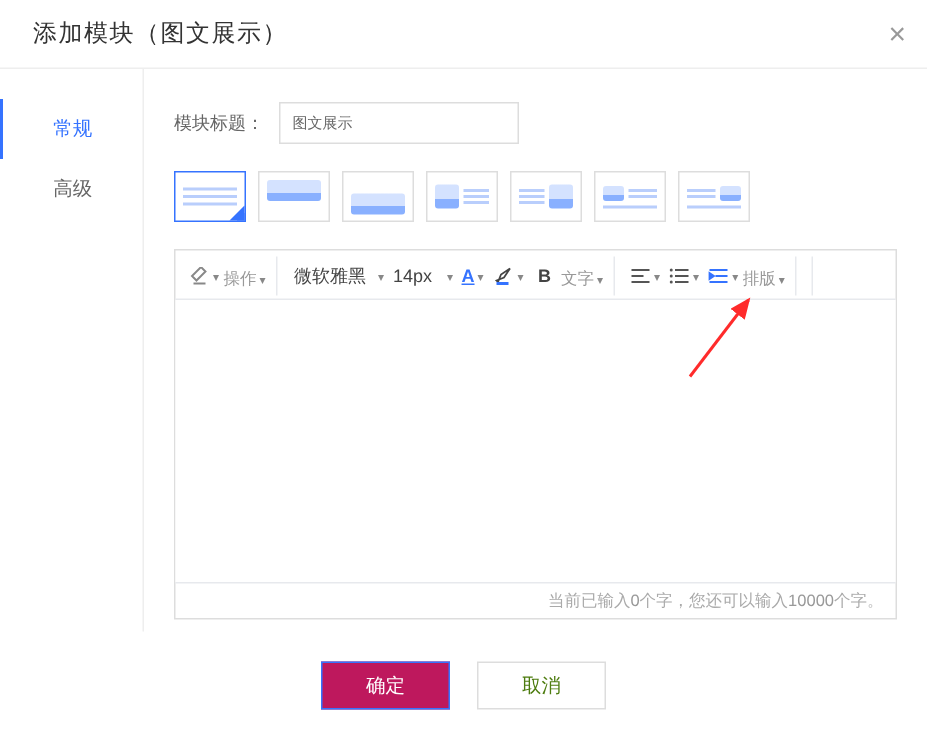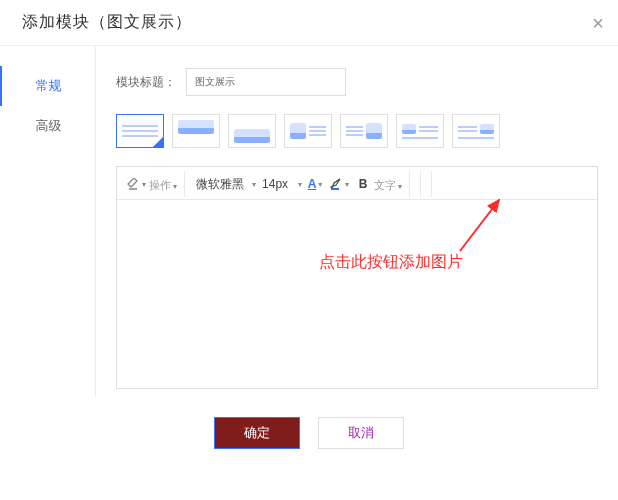--- a/index.html
+++ b/index.html
@@ -213,24 +213,24 @@
     gap: 18px;
     padding: 20px 0 22px 0;
   }
   .btn {
     min-width: 86px;
     height: 32px;
     border: 1px solid #ddd;
     background: #fff;
     font-size: 13px;
     cursor: pointer;
-    color: #a21caf;
+    color: #4d7c0f;
   }
   .btn.primary {
-    background: #7f1d1d;
+    background: #be185d;
     border-color: #3573ff;
     color: #fff;
   }
 </style>
 </head>
 <body>
 
 <div class="dialog">
 
   <div class="dlg-header">
@@ -357,39 +357,64 @@
                     <path d="M3 11l2-5 6-4-4 6-5 2z" fill="none" stroke="#444" stroke-width="1.2"></path>
                     <rect x="2" y="11" width="8" height="2" fill="#3573ff"></rect>
                   </svg>
               </span>
               <span class="tb-btn" style="font-weight:bold;">B</span>
             </div>
             <span class="tb-lbl dd">文字</span>
           </div>
           <span class="tb-sep"></span>
 
+          <div class="tb-group">
+            <div class="tb-btns">
+              <span class="tb-btn dd">
+                <svg width="14" height="12" viewBox="0 0 14 12">
+                    <path d="M1 2h12M1 6h8M1 10h12" stroke="#555" stroke-width="1.4"></path>
+                  </svg>
+              </span>
+              <span class="tb-btn dd">
+                <svg width="14" height="12" viewBox="0 0 14 12">
+                    <path d="M4 2h9M4 6h9M4 10h9" stroke="#555" stroke-width="1.4"></path>
+                    <circle cx="1.5" cy="2" r="1" fill="#555"></circle>
+                    <circle cx="1.5" cy="6" r="1" fill="#555"></circle>
+                    <circle cx="1.5" cy="10" r="1" fill="#555"></circle>
+                  </svg>
+              </span>
+              <span class="tb-btn dd">
+                <svg width="14" height="12" viewBox="0 0 14 12">
+                    <path d="M1 2h12M5 6h8M1 10h12M1 4l3 2-3 2z" stroke="#3573ff" stroke-width="1.2" fill="#3573ff"></path>
+                  </svg>
+              </span>
+            </div>
+            <span class="tb-lbl dd">排版</span>
+          </div>
           <span class="tb-sep"></span>
 
           <span class="tb-sep"></span>
 
 
         </div>
 
         <div class="editor-area">
           <svg class="arrow-svg" width="50" height="60">
             <defs>
                 <marker id="ah" markerWidth="8" markerHeight="8" refX="6" refY="3" orient="auto">
                   <path d="M0 0L7 3L0 6z" fill="#ff2b2b"></path>
                 </marker>
               </defs>
             <line x1="3" y1="57" x2="42" y2="6" stroke="#ff2b2b" stroke-width="2" marker-end="url(#ah)"></line>
           </svg>
-          <span class="callout-text">点击此按钮添加图片</span>
         </div>
 
+        <div class="editor-footer">
+          <span>当前已输入</span><b>0</b><span>个字，您还可以输入</span><b>10000</b><span>个字。</span>
+        </div>
       </div>
 
     </div>
   </div>
 
   <div class="dlg-footer">
     <button class="btn primary">确定</button>
     <button class="btn">取消</button>
   </div>
 

